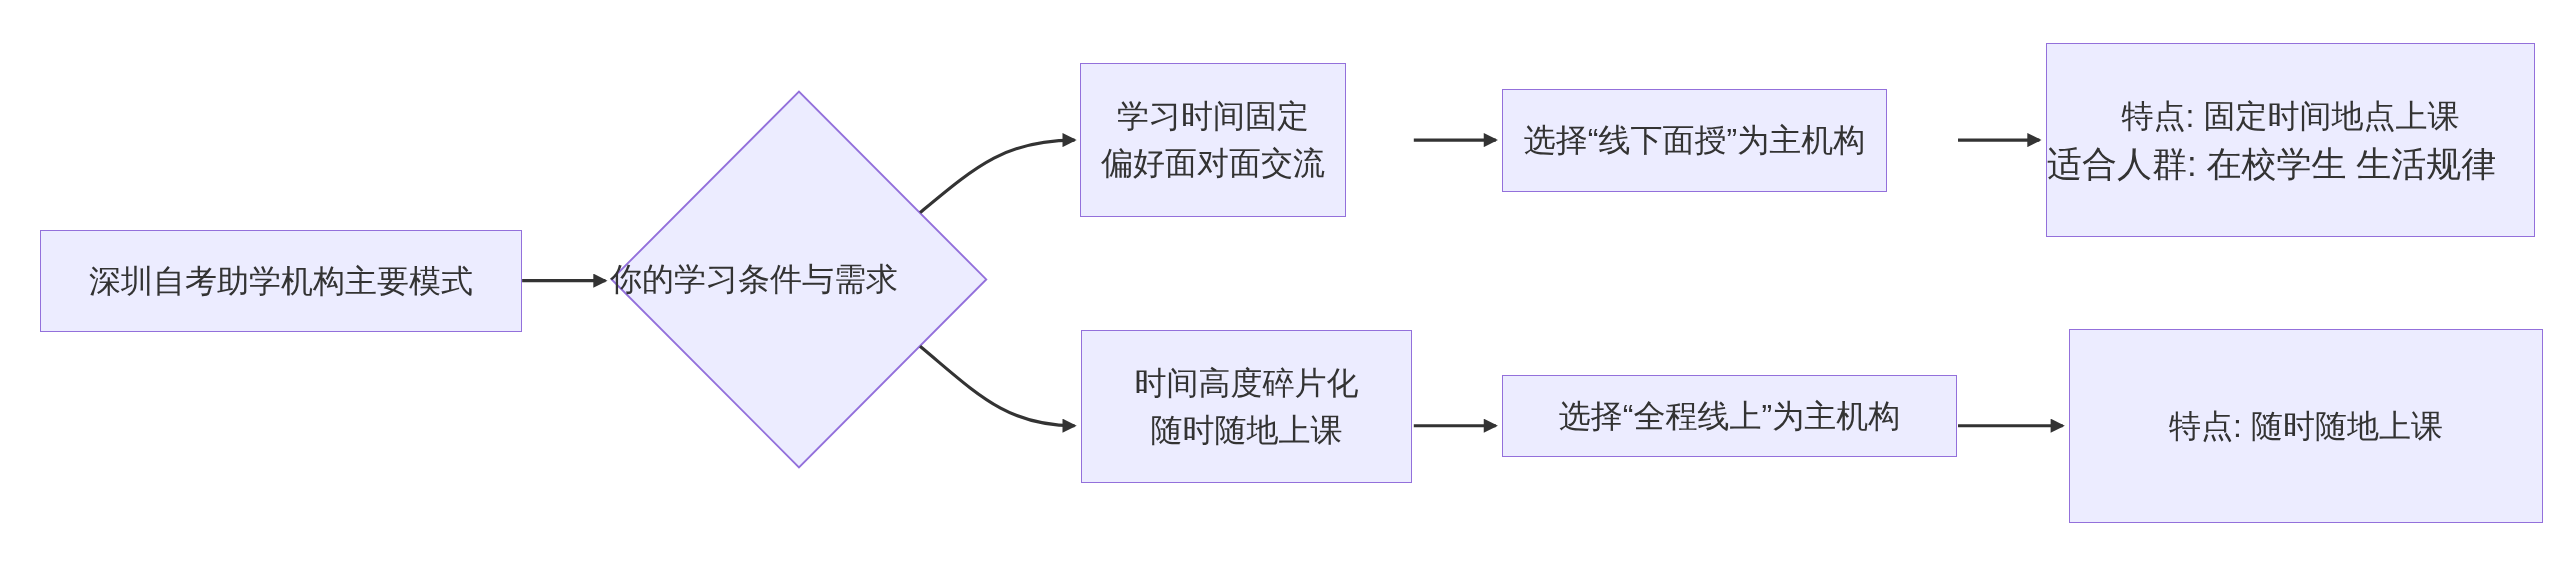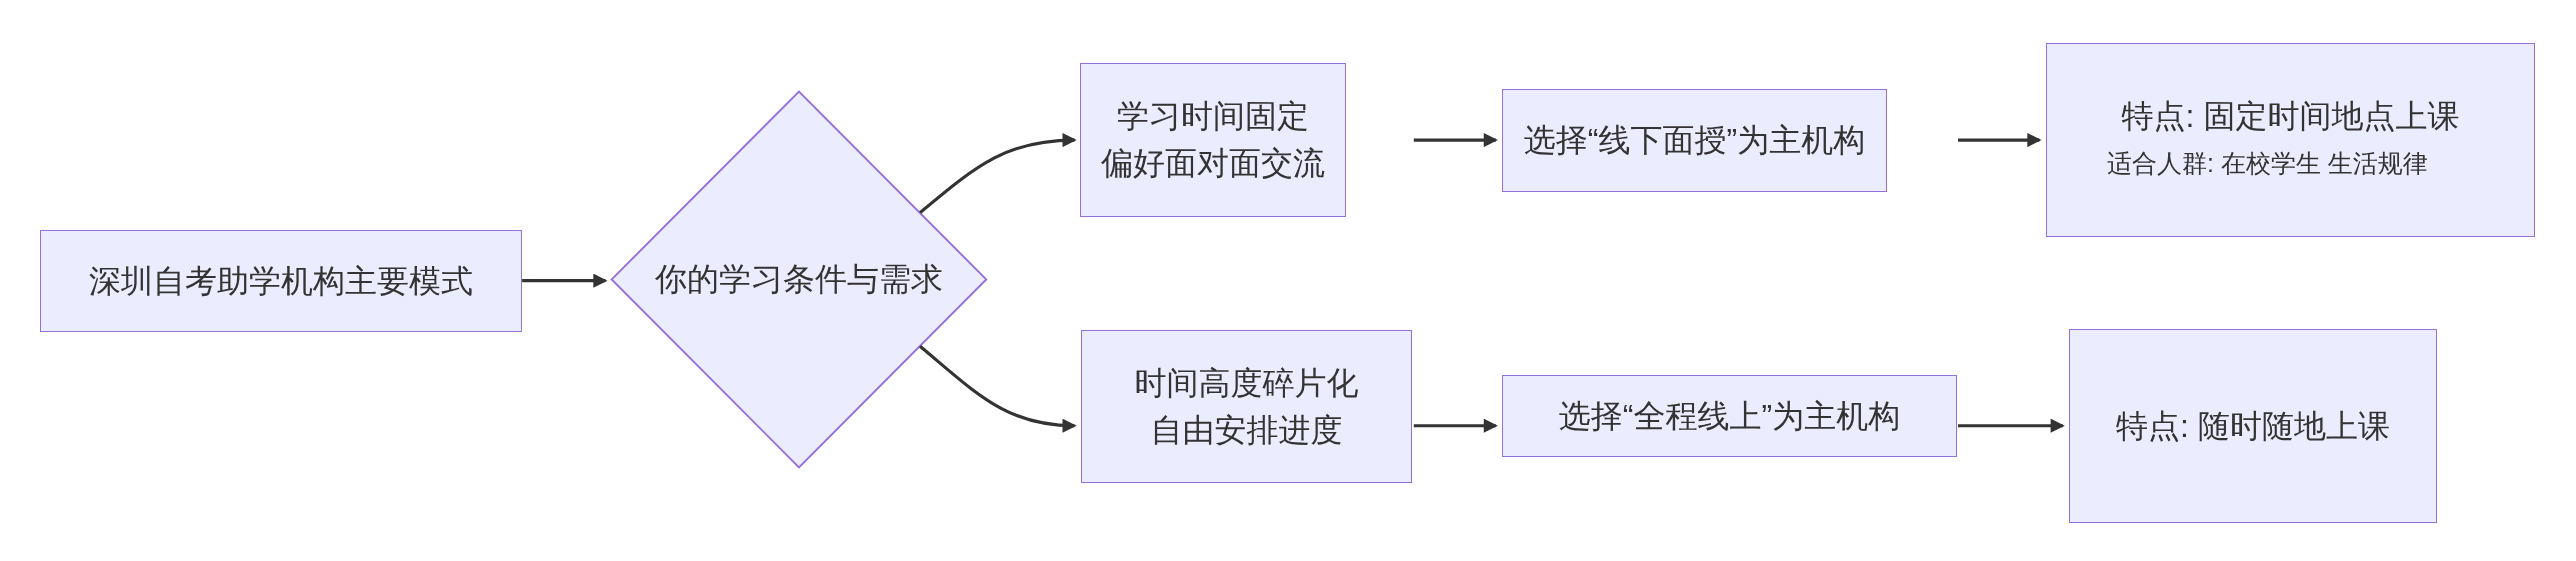--- a/index.html
+++ b/index.html
@@ -47,37 +47,35 @@
     text-align: center;
     white-space: nowrap;
   }
   .node .line { display: block; }
   .node-root          { left: 40px;   top: 230px; width: 482px; height: 102px; }
   .node-offline-need  { left: 1080px; top: 63px; width: 266px; height: 154px; }
   .node-offline-choice{ left: 1502px; top: 89px; width: 385px; height: 103px; }
   .node-offline-detail{ left: 2046px; top: 43px;  width: 489px; height: 194px; overflow: hidden; }
   .node-online-need   { left: 1081px; top: 330px; width: 331px; height: 153px; }
   .node-online-choice { left: 1502px; top: 375px; width: 455px; height: 82px; }
-  .node-online-detail { left: 2069px; top: 329px; width: 368px; height: 194px; }
+  .node-online-detail { left: 2069px; top: 329px; width: 474px; height: 194px; }
   
   .node-offline-detail .clip-line {
     align-self: flex-start;
-    margin-left: 60px;
-    font-size: 25px;
+    font-size: 35px;
   }
   .diamond-label {
     position: absolute;
     left: 610px;
     top: 256px;
     width: 378px;
     height: 47px;
     color: #333333;
     font-size: 32px;
     line-height: 47px;
-    text-align: center;
     white-space: nowrap;
   }
 </style>
 </head>
 <body>
 
 <div class="stage">
 
   <svg class="edges-layer" viewBox="0 0 4085 891" xmlns="http://www.w3.org/2000/svg">
     <defs>
@@ -112,21 +110,21 @@
     <span class="line">选择“线下面授”为主机构</span>
   </div>
 
   <div class="node node-offline-detail">
     <span class="line">特点: 固定时间地点上课</span>
     <span class="line clip-line">适合人群: 在校学生 生活规律</span>
   </div>
 
   <div class="node node-online-need">
     <span class="line">时间高度碎片化</span>
-    <span class="line">自由安排进度</span>
+    <span class="line">随时随地上课</span>
   </div>
 
   <div class="node node-online-choice">
     <span class="line">选择“全程线上”为主机构</span>
   </div>
 
   <div class="node node-online-detail">
     <span class="line">特点: 随时随地上课</span>
   </div>
 

